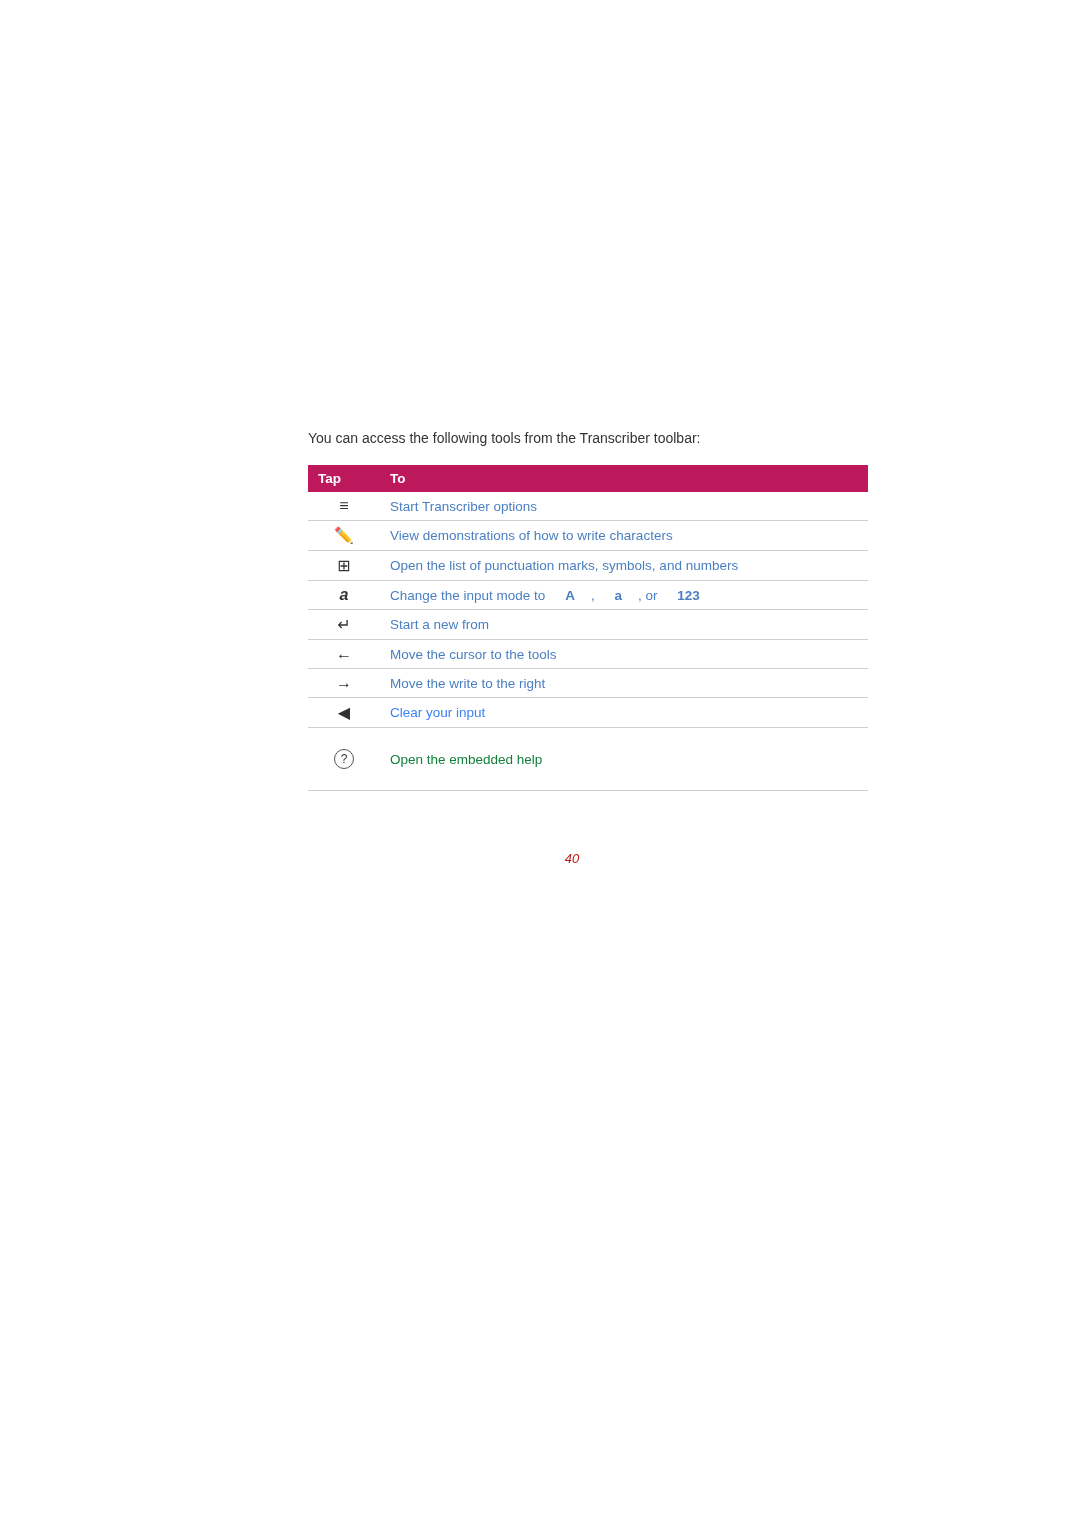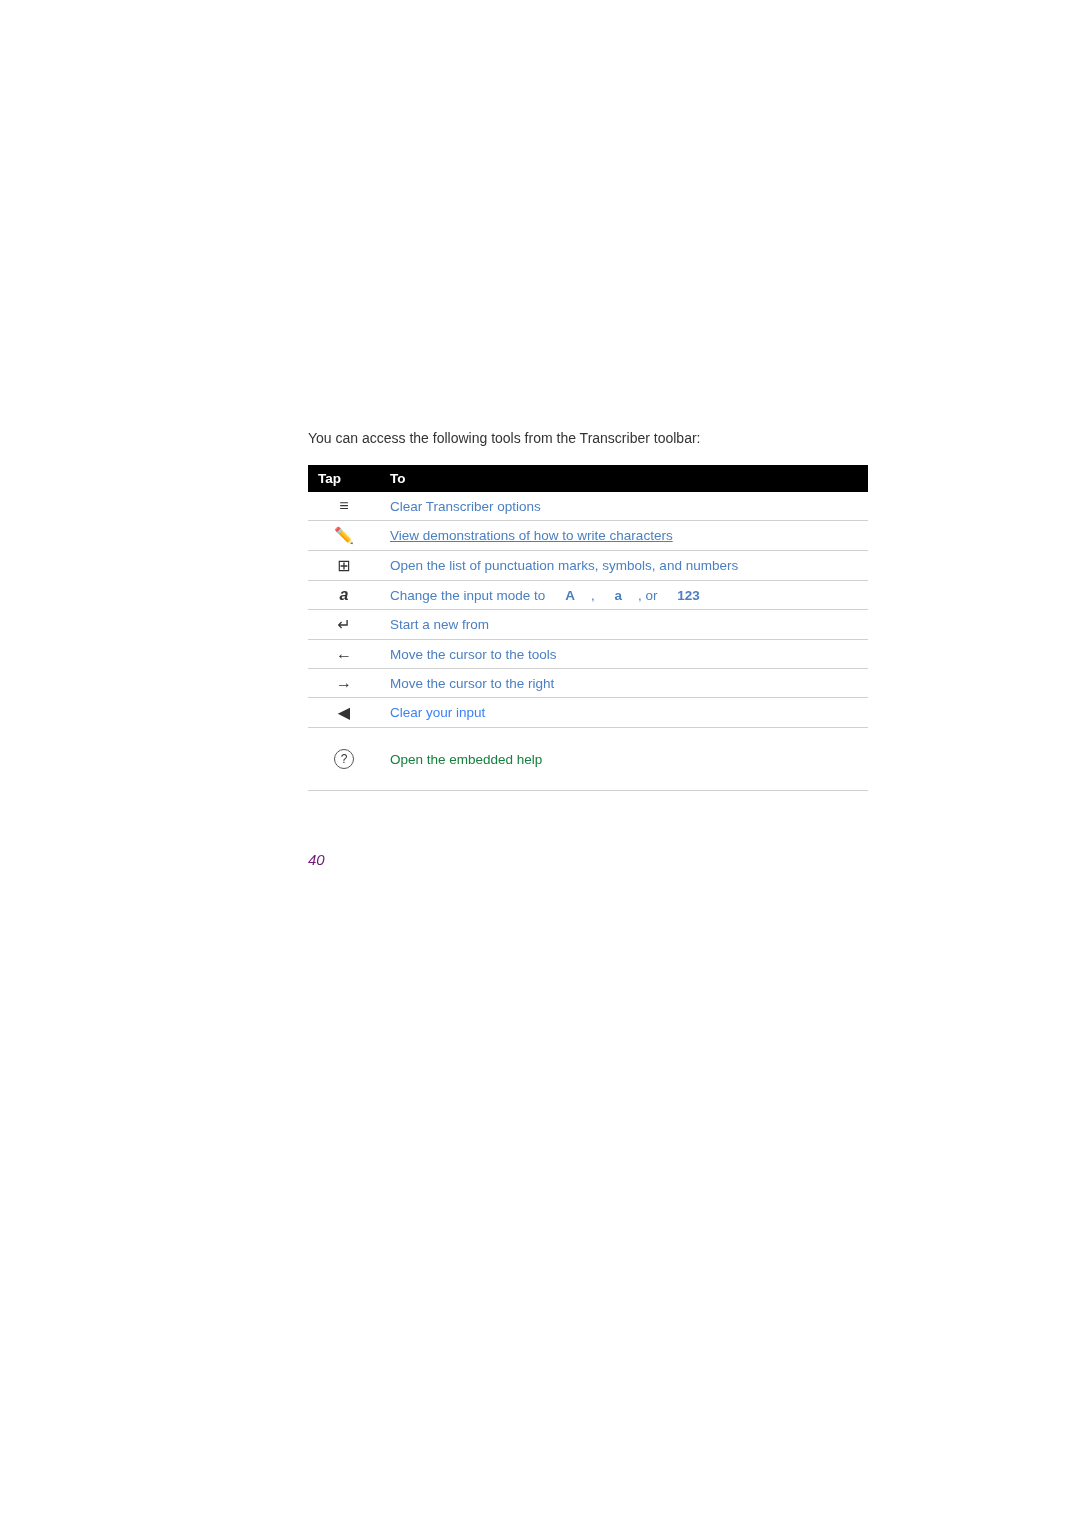--- a/index.html
+++ b/index.html
@@ -32,21 +32,21 @@
       line-height: 1.5;
     }
 
     .toolbar-table {
       width: 100%;
       border-collapse: collapse;
       font-size: 13.5px;
     }
 
     .toolbar-table thead tr {
-      background-color: #000000;
+      background-color: #be185d;
     }
 
     .toolbar-table thead th {
       color: #ffffff;
       padding: 6px 10px;
       text-align: left;
       font-weight: bold;
     }
 
     .toolbar-table thead th:first-child {
@@ -82,24 +82,24 @@
     }
 
     .spc-label {
       font-size: 11px;
       font-weight: bold;
       color: #333;
       letter-spacing: 1px;
     }
 
     .page-number {
-      text-align: left;
+      text-align: center;
       margin-top: 60px;
-      font-size: 15px;
-      color: #701a75;
+      font-size: 13px;
+      color: #b91c1c;
       font-style: italic;
     }
 
     .bold-text {
       font-weight: bold;
     }
   </style>
 </head>
 <body>
 
@@ -112,27 +112,27 @@
       <tr>
         <th>Tap</th>
         <th>To</th>
       </tr>
     </thead>
     <tbody>
       <tr>
         <td class="icon-cell">
           <span style="font-size:16px;">≡</span>
         </td>
-        <td style="color:#4a7fc1;">Clear Transcriber options</td>
+        <td style="color:#4a7fc1;">Start Transcriber options</td>
       </tr>
       <tr>
         <td class="icon-cell">
           <span style="font-size:16px;">✏️</span>
         </td>
-        <td style="color:#4a7fc1;text-decoration:underline;">View demonstrations of how to write characters</td>
+        <td style="color:#4a7fc1;">View demonstrations of how to write characters</td>
       </tr>
       <tr>
         <td class="icon-cell">
           <span style="font-size:16px;">⊞</span>
         </td>
         <td style="color:#4a7fc1;">Open the list of punctuation marks, symbols, and numbers</td>
       </tr>
       <tr>
         <td class="icon-cell">
           <span style="font-size:16px; font-style:italic; font-weight:bold;">a</span>
@@ -148,21 +148,21 @@
       <tr>
         <td class="icon-cell">
           <span style="font-size:16px;">←</span>
         </td>
         <td style="color:#4a7fc1;">Move the cursor to the tools</td>
       </tr>
       <tr>
         <td class="icon-cell">
           <span style="font-size:16px;">→</span>
         </td>
-        <td style="color:#4a7fc1;">Move the cursor to the right</td>
+        <td style="color:#4a7fc1;">Move the write to the right</td>
       </tr>
       <tr>
         <td class="icon-cell">
           <span style="font-size:16px; color:#333;">◀</span>
         </td>
         <td style="color:#3b82f6;">Clear your input</td>
       </tr>
       <tr>
         <td class="icon-cell">
           <span style="font-size:15px; border: 1.5px solid #555; border-radius: 50%; width:20px; height:20px; display:inline-flex; align-items:center; justify-content:center; font-size:12px;">?</span>

